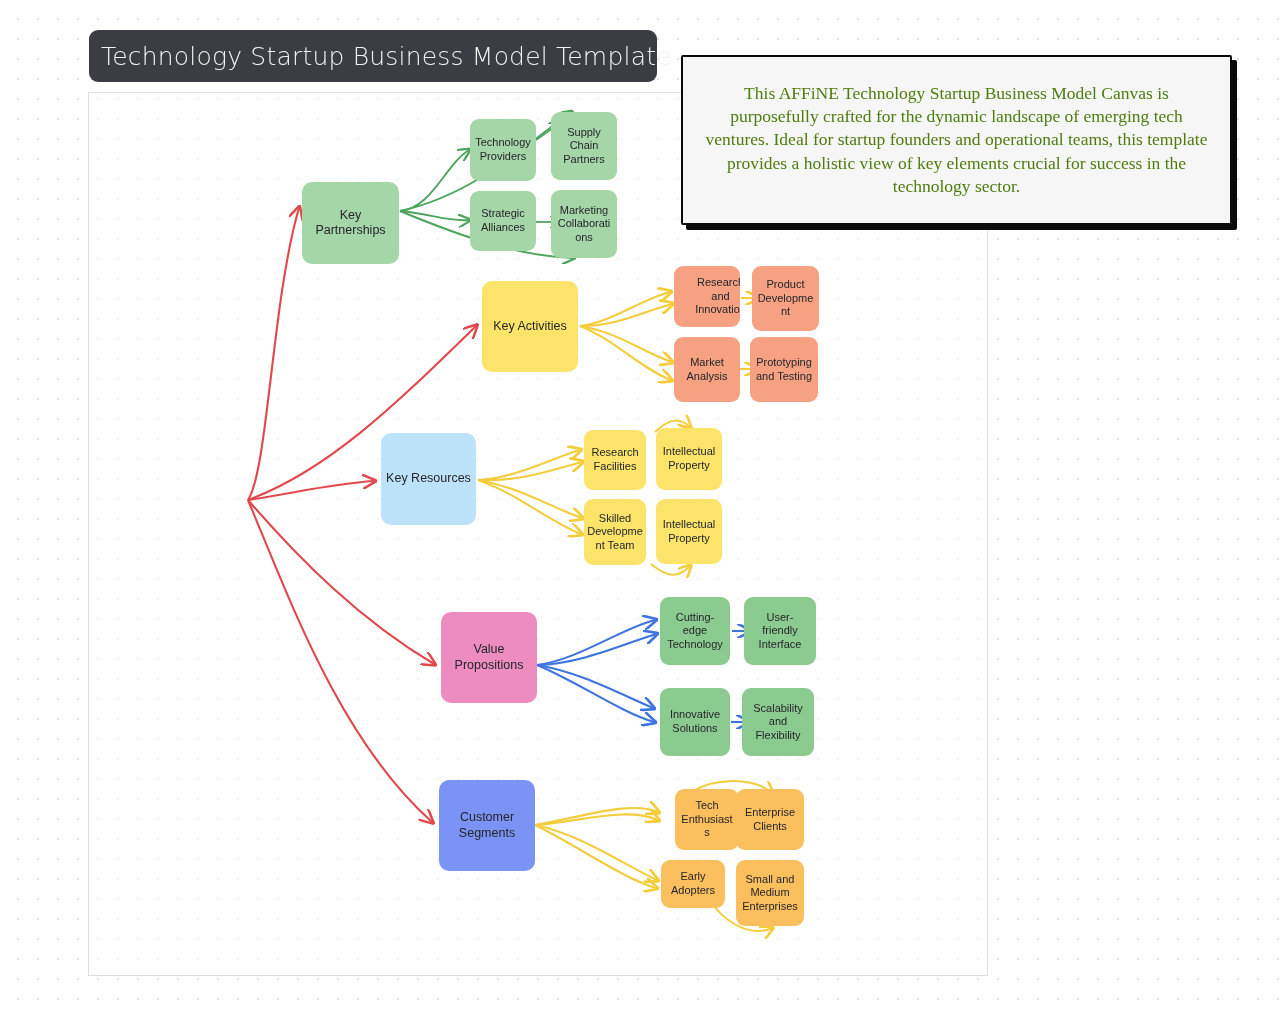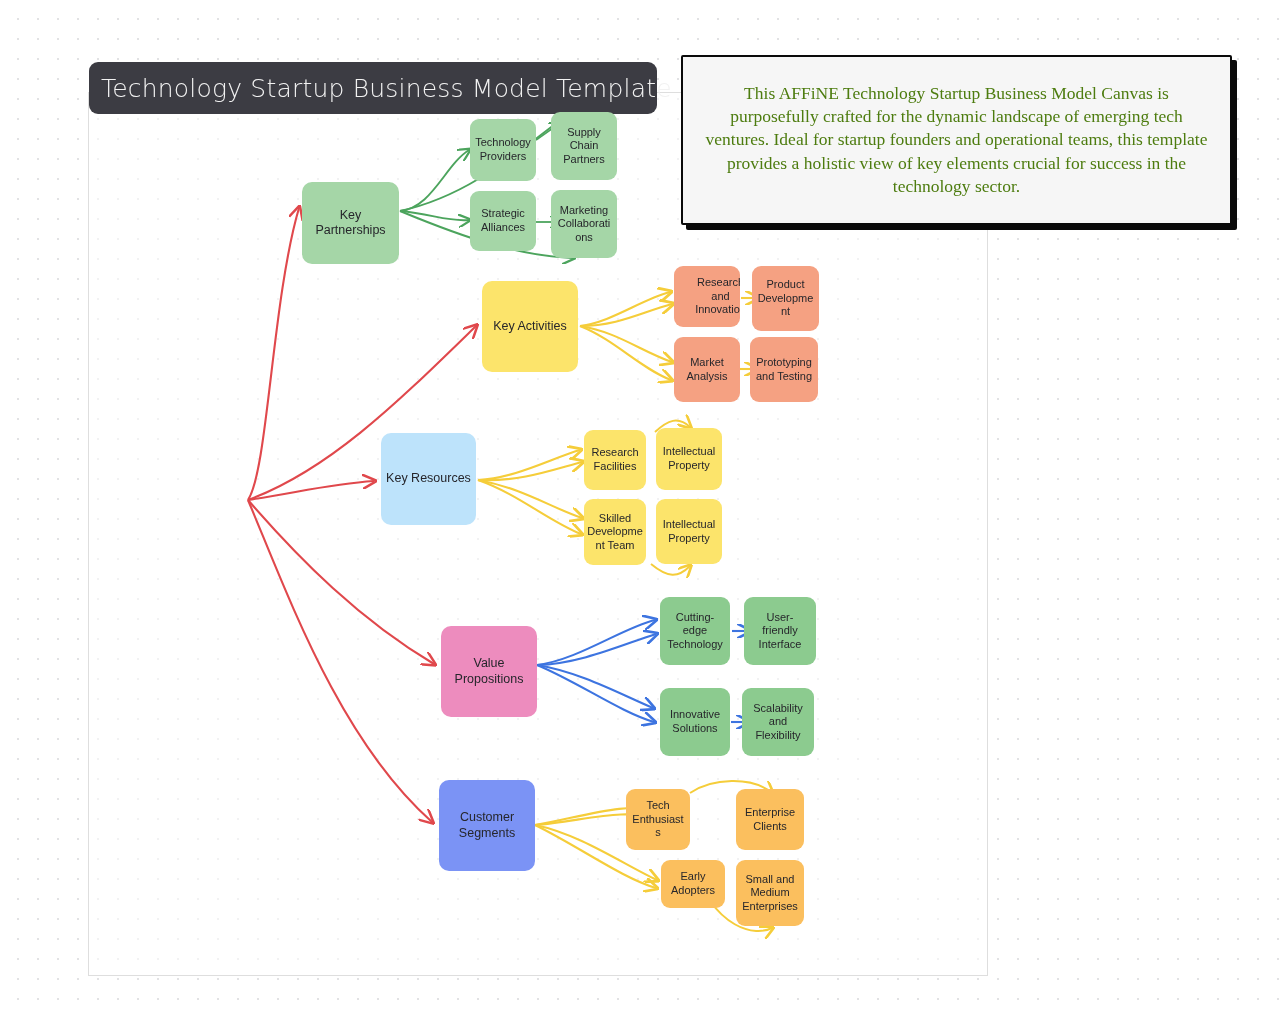--- a/index.html
+++ b/index.html
@@ -40,21 +40,20 @@
     left: 89px;
     top: 30px;
     width: 568px;
     height: 52px;
     background: #3c3c43;
     border-radius: 9px;
     display: flex;
     align-items: center;
     padding-left: 12px;
     box-sizing: border-box;
-    margin-top: 32px;
   }
   #title-banner .title-text {
     color: #f2f2f2;
     font-size: 25px;
     letter-spacing: 0.2px;
     font-family: "DejaVu Sans", sans-serif;
     font-weight: 300;
     white-space: nowrap;
   }
 
@@ -263,40 +262,40 @@
   <div class="node leaf2" style="left:656px; top:428px; width:66px; height:62px; background:#fce46b;">
     <span>Intellectual Property</span>
   </div>
   <div class="node leaf" style="left:584px; top:499px; width:62px; height:66px; background:#fce46b;">
     <span>Skilled Developme nt Team</span>
   </div>
   <div class="node leaf2" style="left:656px; top:499px; width:66px; height:65px; background:#fce46b;">
     <span>Intellectual Property</span>
   </div>
 
-  <div class="node branch" style="left:441px; top:626px; width:96px; height:91px; background:#ed8cbe;justify-content:flex-end;">
+  <div class="node branch" style="left:441px; top:612px; width:96px; height:91px; background:#ed8cbe;justify-content:flex-end;">
     <span>Value Propositions</span>
   </div>
   <div class="node leaf" style="left:660px; top:597px; width:70px; height:68px; background:#8ccb8f;">
     <span>Cutting-edge Technology</span>
   </div>
   <div class="node leaf2" style="left:744px; top:597px; width:72px; height:68px; background:#8ccb8f;">
     <span>User-friendly Interface</span>
   </div>
   <div class="node leaf" style="left:660px; top:688px; width:70px; height:68px; background:#8ccb8f;">
     <span>Innovative Solutions</span>
   </div>
   <div class="node leaf2" style="left:742px; top:688px; width:72px; height:68px; background:#8ccb8f;">
     <span>Scalability and Flexibility</span>
   </div>
 
   <div class="node branch" style="left:439px; top:780px; width:96px; height:91px; background:#7b93f5;">
     <span>Customer Segments</span>
   </div>
-  <div class="node leaf" style="left:626px; top:789px; width:64px; height:61px; background:#fbbf5e;">
+  <div class="node leaf" style="left:675px; top:789px; width:64px; height:61px; background:#fbbf5e;">
     <span>Tech Enthusiast s</span>
   </div>
   <div class="node leaf2" style="left:736px; top:789px; width:68px; height:61px; background:#fbbf5e;">
     <span>Enterprise Clients</span>
   </div>
   <div class="node leaf" style="left:661px; top:860px; width:64px; height:48px; background:#fbbf5e;">
     <span>Early Adopters</span>
   </div>
   <div class="node leaf2" style="left:736px; top:860px; width:68px; height:66px; background:#fbbf5e;">
     <span>Small and Medium Enterprises</span>

